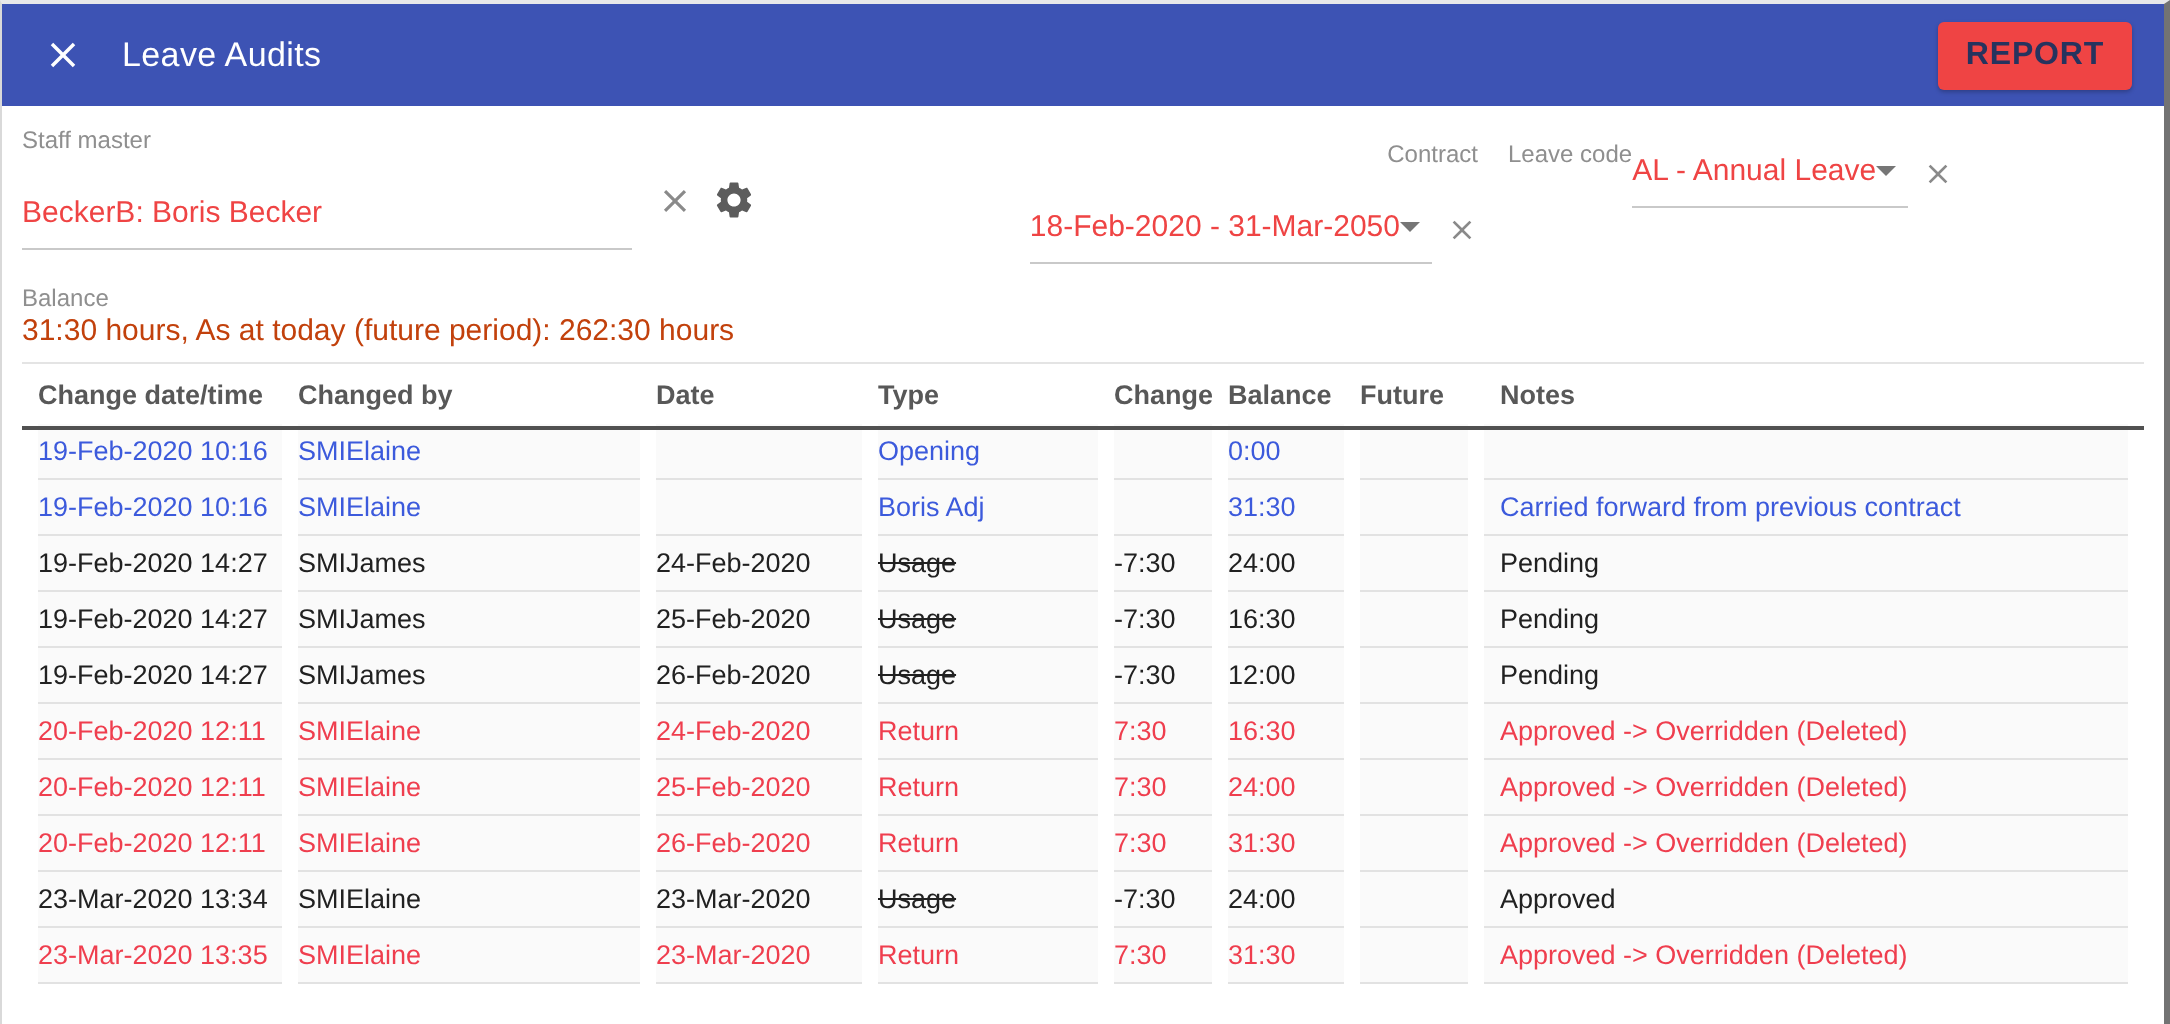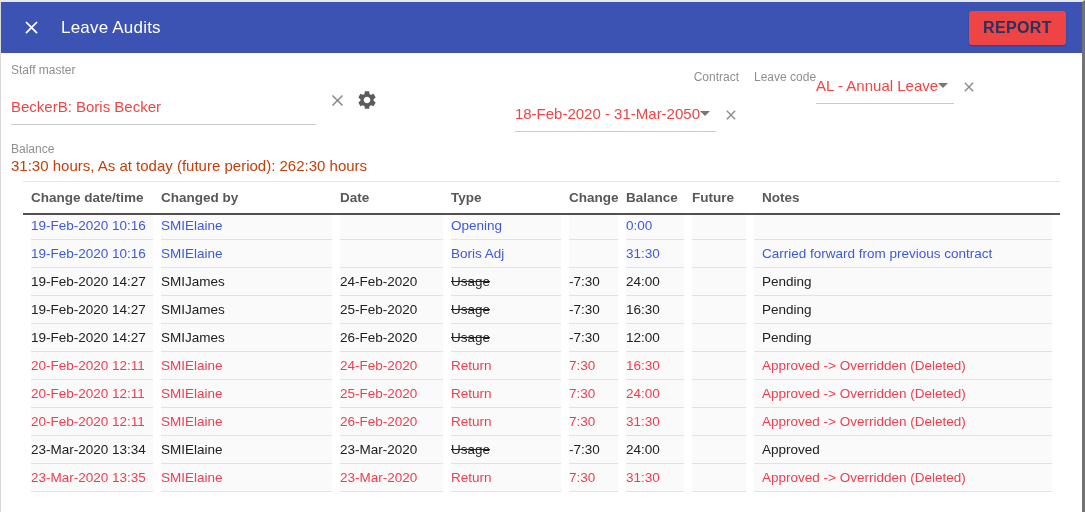--- a/index.html
+++ b/index.html
@@ -37,21 +37,21 @@
   .clear-x { display:flex; align-items:center; cursor:pointer; }
   .select-row .clear-x { margin-left: 7px; }
   .gear { display:flex; align-items:center; cursor:pointer; }
 
   
   .balance { padding: 10px 10px 0; }
   .balance .f-label { margin-bottom: 1px; }
   .balance-value { font-size: 15px; color: #c2410c; padding-bottom: 7px; }
 
   
-  .table-wrap { position: relative; margin: 0 22px; border-top: 1px solid #e4e4e4; }
+  .table-wrap { position: relative; margin: 0 10px; border-top: 1px solid #e4e4e4; }
   .hdr-underline { position: absolute; top: 31px; left: 0; right: 0; height: 2px;
                    background: #515151; }
   table { width: 100%; border-collapse: separate; border-spacing: 8px 0; table-layout: fixed; }
   th { height: 30px; font-size: 13.5px; font-weight: 700; color: #585858;
        text-align: left; vertical-align: middle; white-space: nowrap; overflow: hidden; }
   td { height: 28px; font-size: 13.5px; vertical-align: middle; white-space: nowrap;
        overflow: hidden; border-bottom: 1px solid #e2e2e2; background: #fafafa; }
   th.num, td.num { text-align: left; }
   th.notes-col, td.notes { padding-left: 8px; }
   tr.row-blue td { color: var(--blue-row,#3c5adc); }

